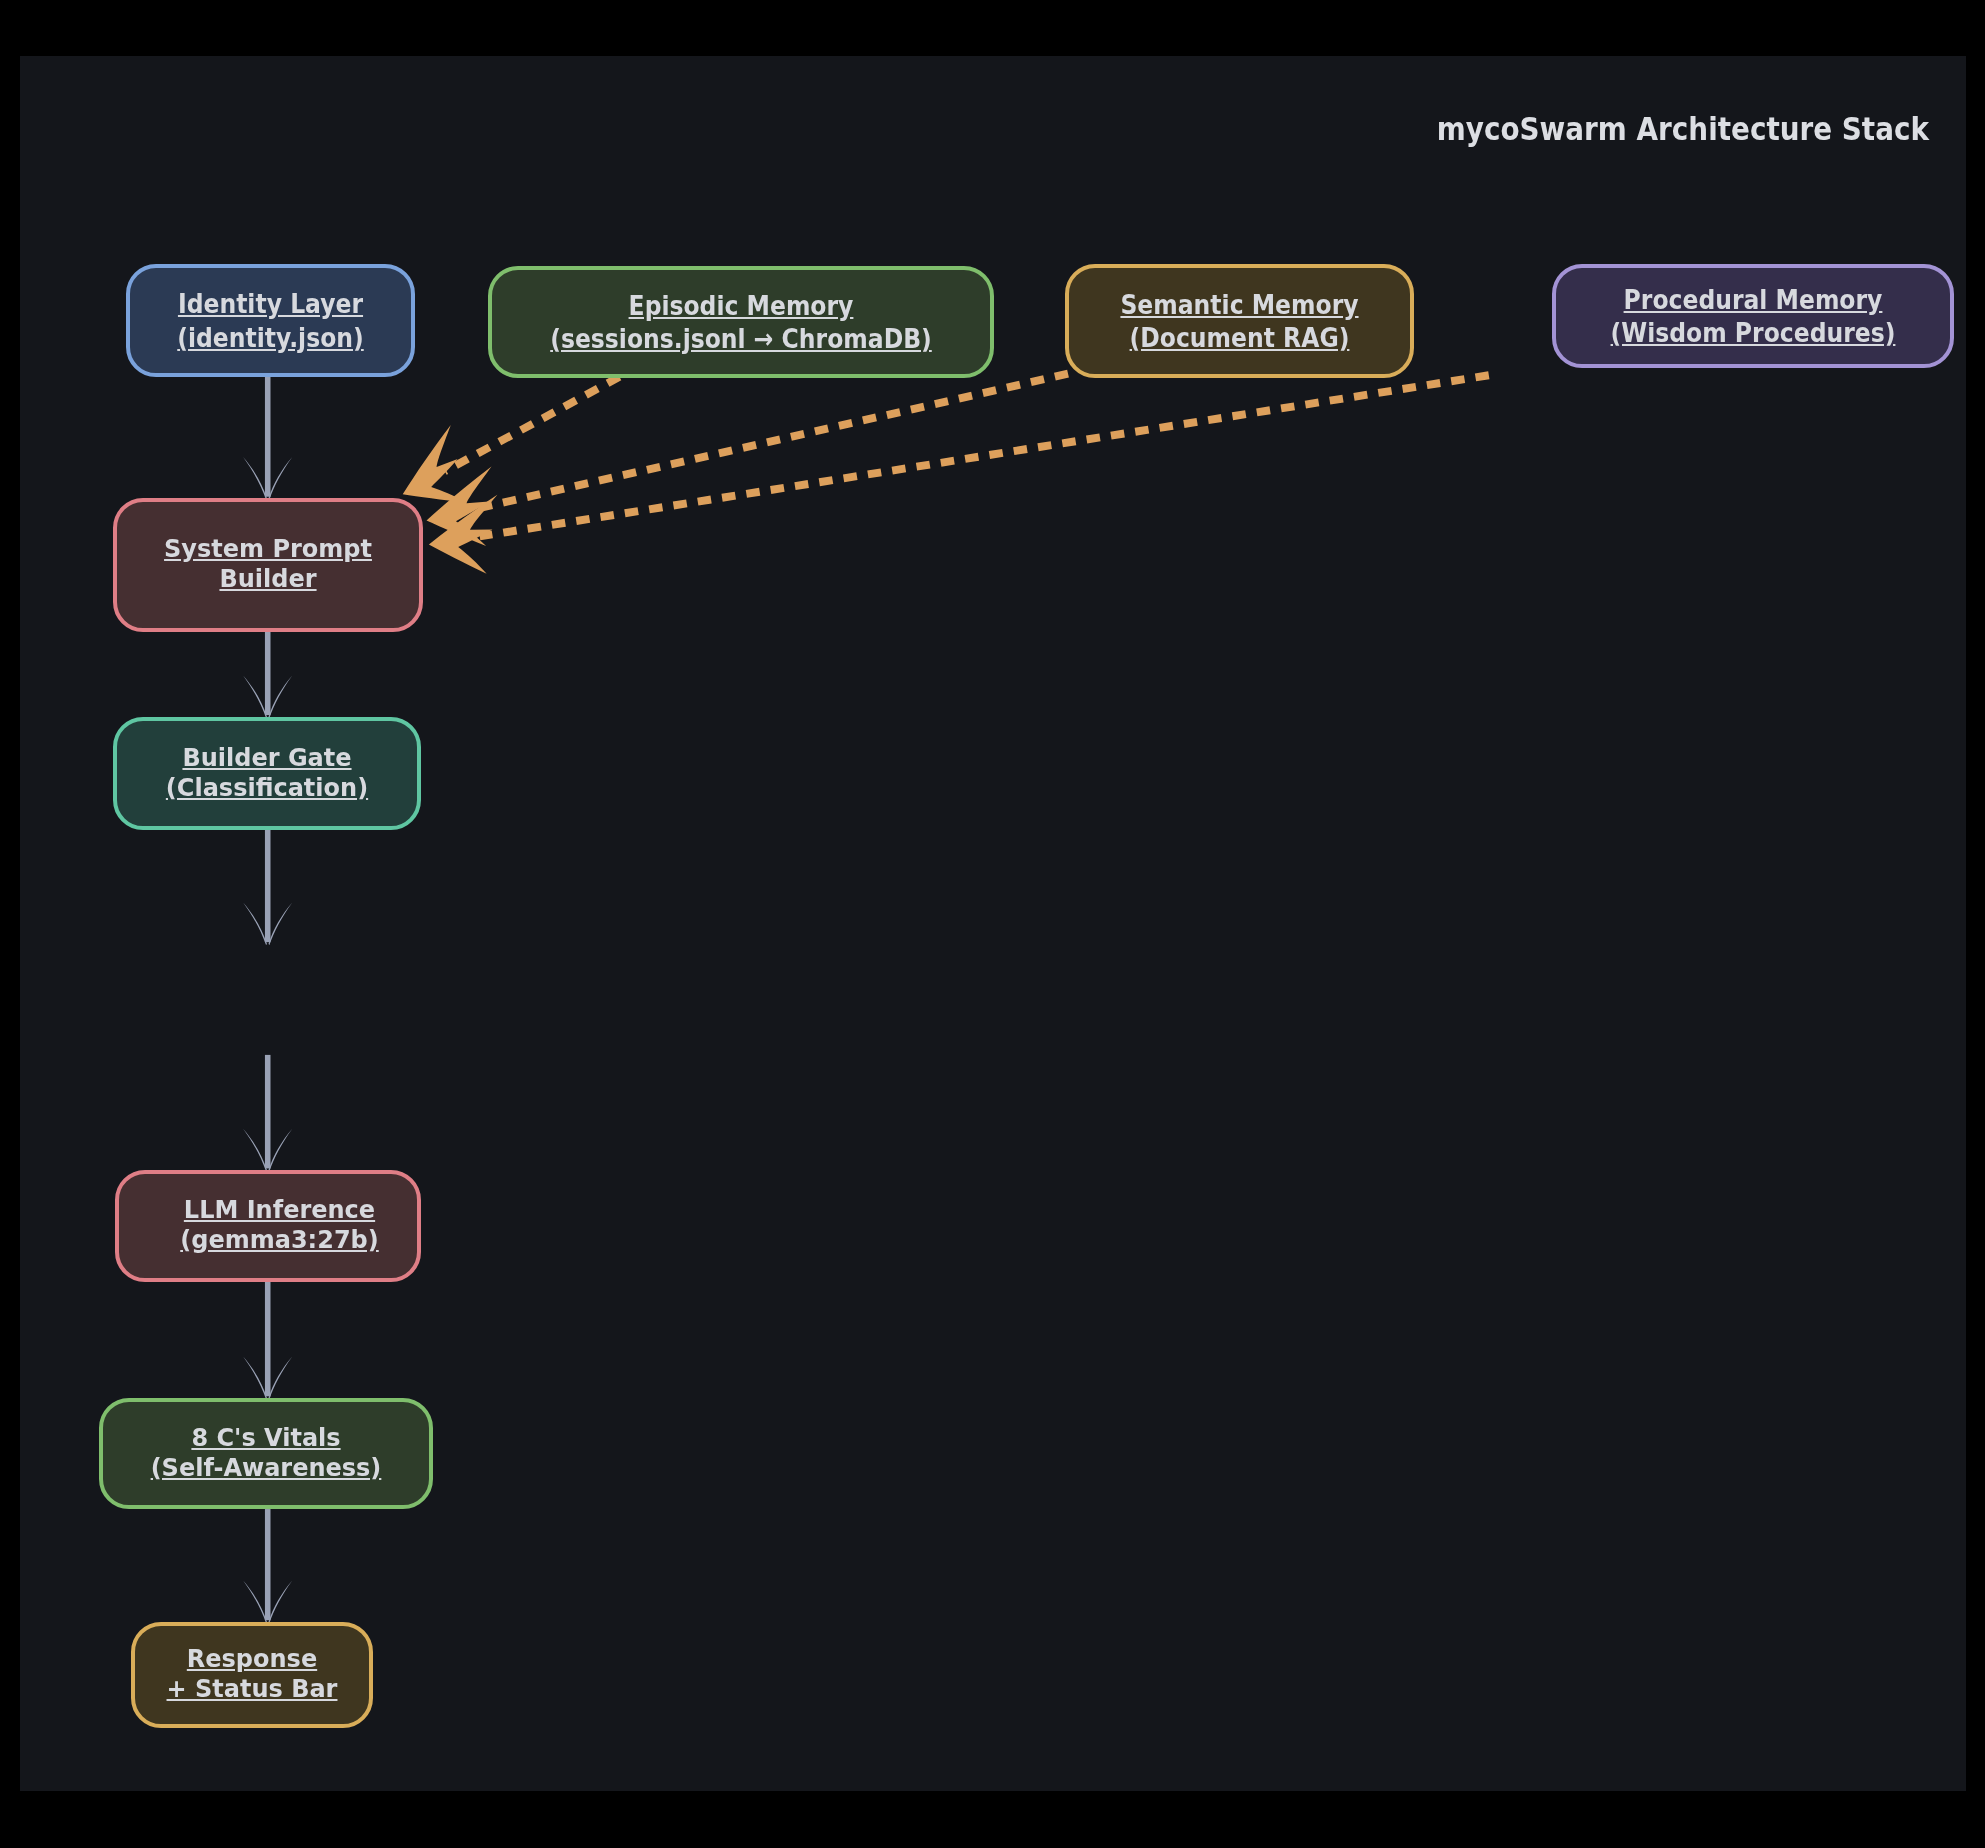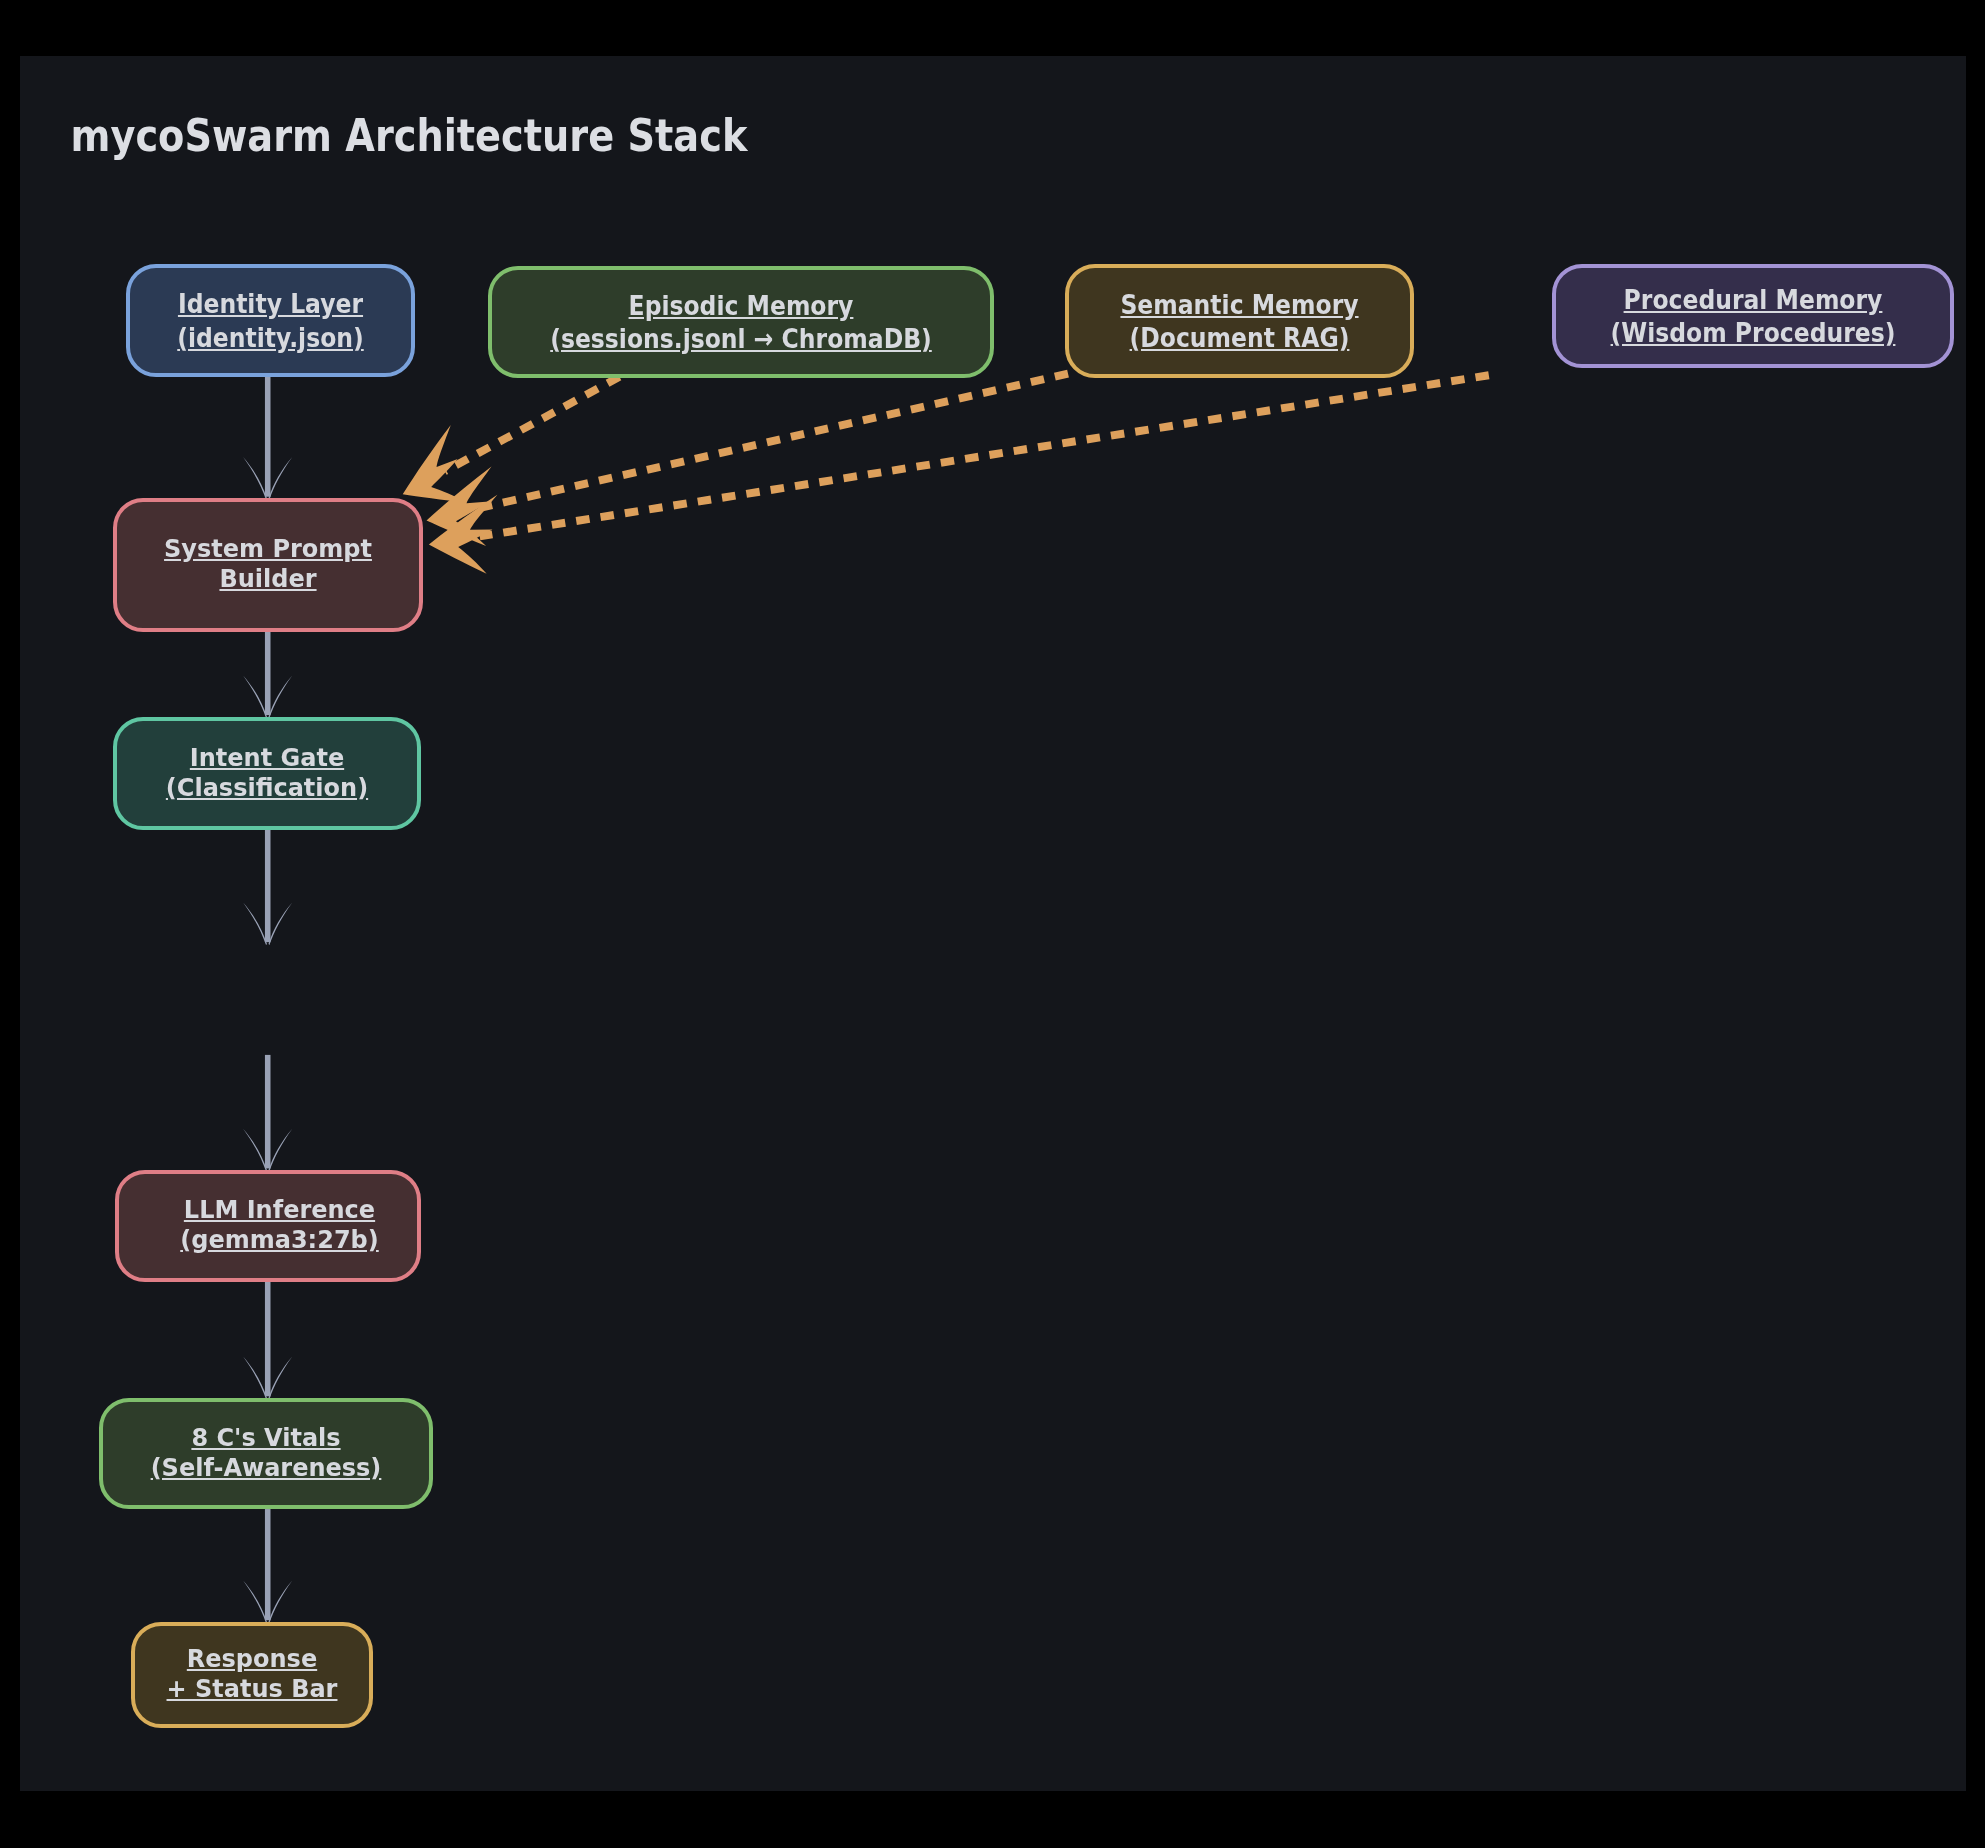--- a/index.html
+++ b/index.html
@@ -1,20 +1,20 @@
 <!DOCTYPE html>
 <html style="font-size:12.7px"><head>
 <meta charset="utf-8">
 <style>
   html,body{margin:0;padding:0;background:#000;}
   #stage{position:relative;width:1986px;height:1849px;background:#000;overflow:hidden;
          font-family:"DejaVu Sans",sans-serif;}
   #panel{position:absolute;left:20px;top:56px;width:1946px;height:1735px;background:#14161b;}
-  #title{position:absolute;left:0;top:54px;width:100%;text-align:left;
-         font-size:44px;font-weight:bold;color:#dcdee3;}
+  #title{position:absolute;left:0;top:54px;width:100%;text-align:right;
+         font-size:32px;font-weight:bold;color:#dcdee3;}
   .cond{display:inline-block;transform:scaleX(0.87);transform-origin:center;}
   svg.wires{position:absolute;left:0;top:0;width:1946px;height:1735px;pointer-events:none;}
   .node{position:absolute;border-radius:30px;border:4.8px solid;display:flex;
         align-items:center;justify-content:center;text-align:center;
         font-weight:bold;color:#d7d9de;font-size:24px;box-sizing:border-box;text-decoration:underline;}
   .node .label{line-height:1.24;width:100%;}
   .node .l1,.node .l2{display:block;}
   .toprow{font-size:27px;}
   .blue  {background:#2b3a54;border-color:#7aa2dc;}
   .green {background:#2e3d2a;border-color:#7fbe6c;}
@@ -119,21 +119,21 @@
 
     <div id="n-spb" class="node red">
       <div class="label">
         <span class="l1">System Prompt</span>
         <span class="l2">Builder</span>
       </div>
     </div>
 
     <div id="n-intent" class="node teal">
       <div class="label">
-        <span class="l1">Intent Gate</span>
+        <span class="l1">Builder Gate</span>
         <span class="l2">(Classification)</span>
       </div>
     </div>
 
 
     <div id="n-llm" class="node red">
       <div class="label">
         <span class="l1">LLM Inference</span>
         <span class="l2">(gemma3:27b)</span>
       </div>

